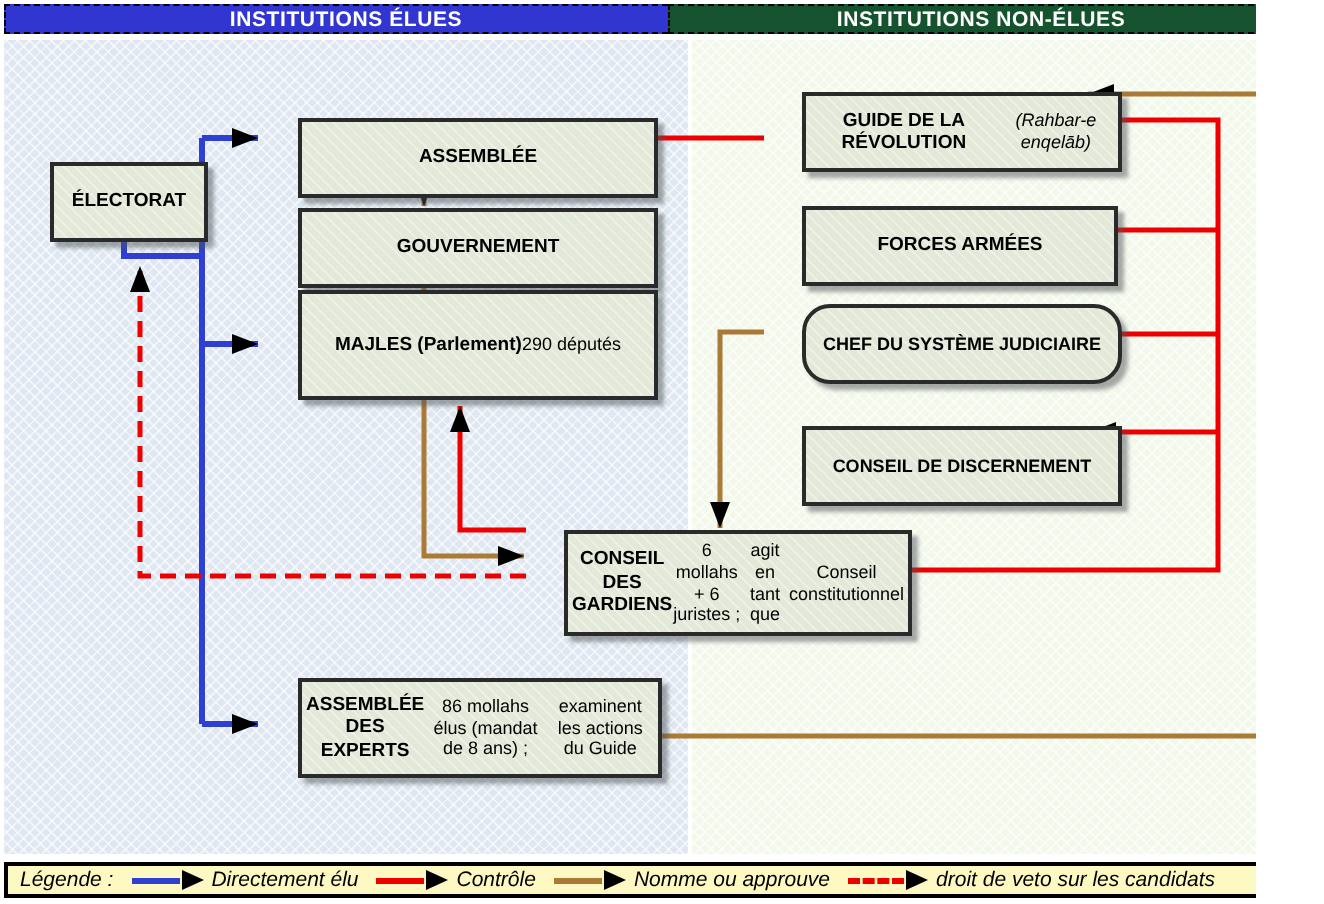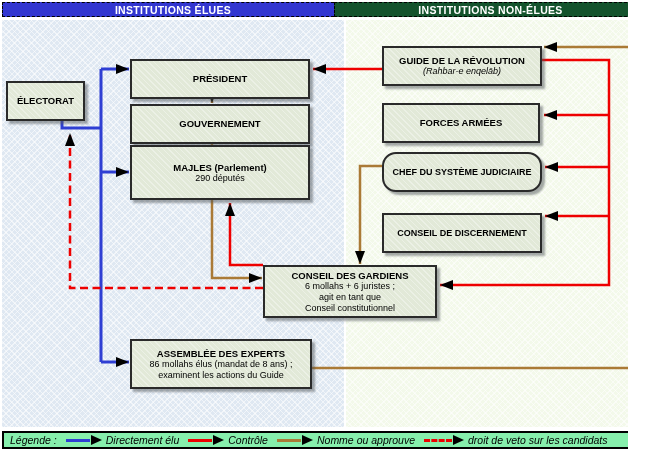--- a/index.html
+++ b/index.html
@@ -27,30 +27,30 @@
   .panel-right{left:346px;width:313px;background-color:#f3f9ea;}
   
   .wires{position:absolute;left:0;top:0;width:662px;height:452px;pointer-events:none;}
   
   .node{
     position:absolute;box-sizing:border-box;
     background-color:#e2e9d8;
     background-image:repeating-linear-gradient(45deg, rgba(255,255,255,.35) 0 1px, transparent 1px 4px);
     border:2px solid #2a2a2a;
     box-shadow:3px 3px 2px rgba(80,85,90,.5);
-    display:flex;flex-direction:column;align-items:center;justify-content:center;
-    text-align:center;padding:18px 2px;
+    display:flex;flex-direction:row;align-items:center;justify-content:center;
+    text-align:center;padding:18px 2px;margin-left:19px;
   }
   .nt{font-weight:bold;font-size:9.5px;line-height:1.2;}
   .ns{font-size:9px;line-height:1.18;}
   .ni{font-size:9px;font-style:italic;line-height:1.2;}
   
   .legend{
     position:absolute;left:2px;top:431px;width:657px;height:18px;box-sizing:border-box;
-    background:#86efac;border:2px solid #000;
+    background:#fef9c3;border:2px solid #000;
     display:flex;align-items:center;gap:9px;padding:0 6px;
     font-style:italic;font-size:10.5px;white-space:nowrap;
   }
   .lg-item{display:flex;align-items:center;gap:4px;}
   .lln{display:inline-block;width:24px;height:0;border-top:3px solid #000;}
   .lln.blue{border-top-color:#2f3fd3;}
   .lln.red{border-top-color:#ee0000;}
   .lln.brown{border-top-color:#aa7a36;}
   .lln.dashred{border-top-style:dashed;border-top-color:#ee0000;width:28px;}
   .lah{width:0;height:0;border-left:11px solid #000;border-top:5px solid transparent;border-bottom:5px solid transparent;margin-left:-3px;}
@@ -101,21 +101,21 @@
     <g stroke="#ee0000" stroke-width="2.5" fill="none" stroke-dasharray="8 4.5">
       <path d="M263,288 L70,288 L70,133" marker-end="url(#ah)"></path>
     </g>
   </svg>
 
   <div class="node" style="left:6px;top:81px;width:79px;height:20px;">
     <div class="nt">ÉLECTORAT</div>
   </div>
 
   <div class="node" style="left:130px;top:59px;width:180px;height:23px;">
-    <div class="nt">PRÉSIDENT</div>
+    <div class="nt">ASSEMBLÉE</div>
   </div>
 
   <div class="node" style="left:130px;top:104px;width:180px;height:23px;">
     <div class="nt">GOUVERNEMENT</div>
   </div>
 
   <div class="node" style="left:130px;top:145px;width:180px;height:55px;">
     <div class="nt">MAJLES (Parlement)</div>
     <div class="ns">290 députés</div>
   </div>

